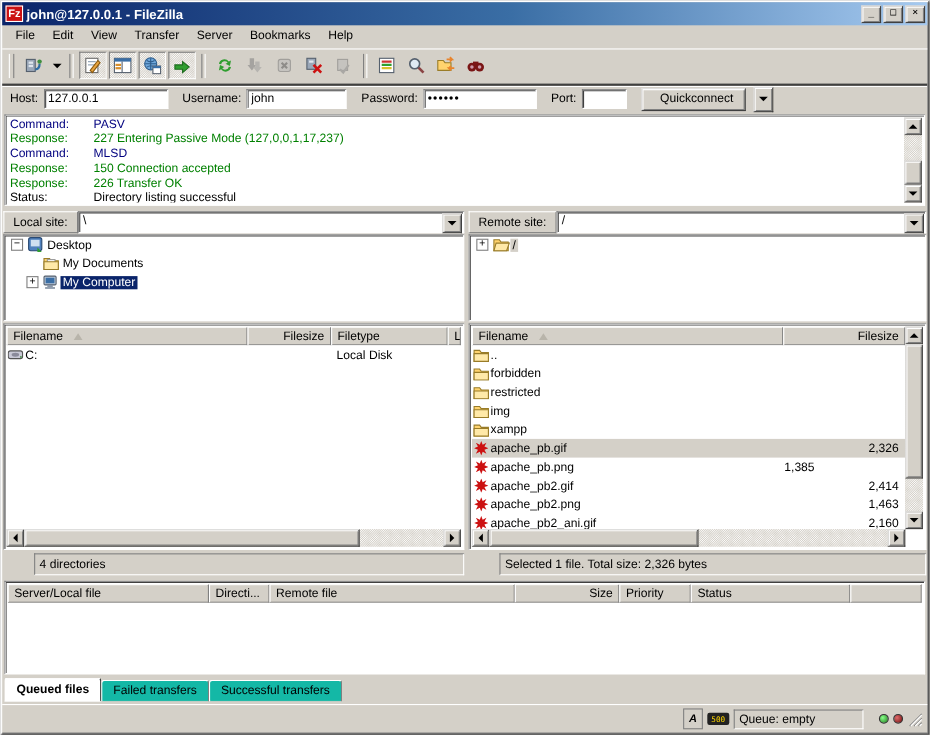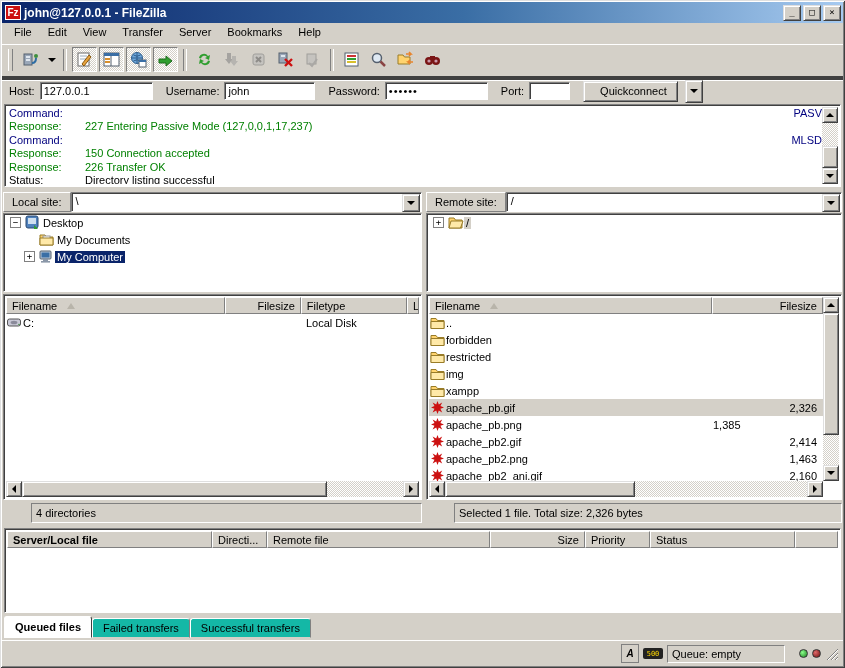--- a/index.html
+++ b/index.html
@@ -28,33 +28,33 @@
   .toolbar{position:absolute;left:2px;top:44px;width:841px;height:30px;display:flex;align-items:center;padding-left:4px;box-sizing:border-box;border-top:1px solid #fff;}
   .tgrip{width:3px;height:22px;border-left:1px solid #fff;border-right:1px solid #808080;margin:0 4px 0 2px;}
   .tsep{width:2px;height:22px;border-left:1px solid #808080;border-right:1px solid #fff;margin:0 4px;}
   .tbtn{width:25px;height:25px;display:flex;align-items:center;justify-content:center;margin:0 1px;}
   .tbtn.toggled{border:1px solid;border-color:#808080 #fff #fff #808080;box-sizing:border-box;}
   .tbtn.narrow{width:13px;}
   .ticon{width:17px;height:17px;display:flex;align-items:center;justify-content:center;}
   .gray{filter:grayscale(1) opacity(.55);}
   
   .quickbar{position:absolute;left:2px;top:76px;width:841px;height:26px;display:flex;align-items:center;gap:5px;
-    padding-left:7px;box-sizing:border-box;border-top:4px solid #404040;box-shadow:inset 0 1px 0 #fff;}
+    padding-left:7px;box-sizing:border-box;border-top:2px solid #404040;box-shadow:inset 0 1px 0 #fff;}
   .qlabel{white-space:nowrap;}
   .qinput{height:18px;border:1px solid;border-color:#808080 #fff #fff #808080;box-shadow:inset 1px 1px 0 #404040;
     background:#fff;font-family:"Liberation Sans",sans-serif;font-size:11px;padding:0 3px;box-sizing:border-box;}
   .qc-btn{height:21px;padding:0 10px;font-family:"Liberation Sans",sans-serif;font-size:11px;}
   .qc-arrow{width:16px;height:21px;display:flex;align-items:center;justify-content:center;margin-left:2px;}
   .arrow-dn{width:0;height:0;border-left:4px solid transparent;border-right:4px solid transparent;border-top:4px solid #000;}
   
   .log{position:absolute;left:4px;top:104px;width:837px;height:83px;box-sizing:border-box;}
   .log-inner{position:absolute;left:2px;top:2px;right:18px;bottom:2px;background:#fff;overflow:hidden;}
   .log-row{display:flex;line-height:13.4px;white-space:nowrap;}
   .log-label{width:76px;flex:none;padding-left:2px;}
-  .command{color:#00007f;justify-content:space-between;}
+  .command{color:#00007f;}
   .response{color:#008000;}
   .status{color:#000;}
   
   .vscroll{position:absolute;top:2px;right:2px;bottom:2px;width:16px;background:#d4d0c8;}
   .sb-btn{position:absolute;width:16px;height:16px;display:flex;align-items:center;justify-content:center;box-sizing:border-box;}
   .tri-up{width:0;height:0;border-left:4px solid transparent;border-right:4px solid transparent;border-bottom:4px solid #000;}
   .tri-dn{width:0;height:0;border-left:4px solid transparent;border-right:4px solid transparent;border-top:4px solid #000;}
   .tri-lf{width:0;height:0;border-top:4px solid transparent;border-bottom:4px solid transparent;border-right:4px solid #000;}
   .tri-rt{width:0;height:0;border-top:4px solid transparent;border-bottom:4px solid transparent;border-left:4px solid #000;}
   .hscroll{position:absolute;left:2px;right:2px;bottom:2px;height:16px;}
@@ -566,21 +566,21 @@
           </div>
       </div>
     </div>
     <div class="pane-status">
       <span>Selected 1 file. Total size: 2,326 bytes</span>
     </div>
   </div>
 
   <div class="queue-box">
     <div class="qheader">
-      <div class="hcell" style="width:205px;font-weight:bold;">
+      <div class="hcell" style="width:183px;">
           <span>Server/Local file</span>
         </div>
       <div class="hcell" style="width:55px;">
           <span>Directi...</span>
         </div>
       <div class="hcell" style="width:223px;">
           <span>Remote file</span>
         </div>
       <div class="hcell right" style="width:95px;">
           <span>Size</span>

